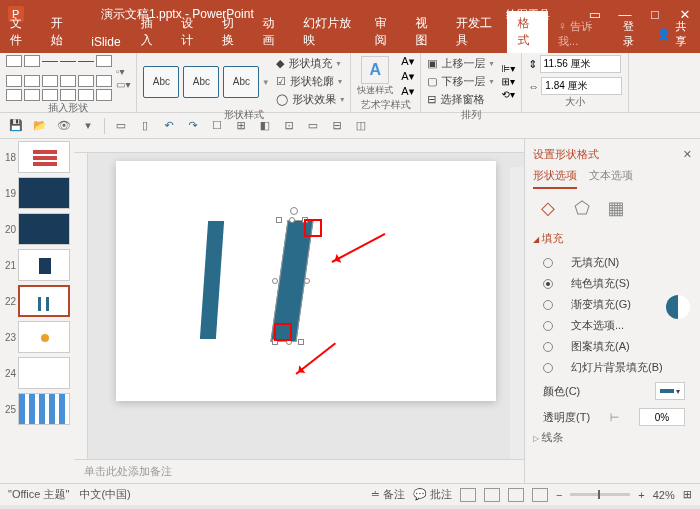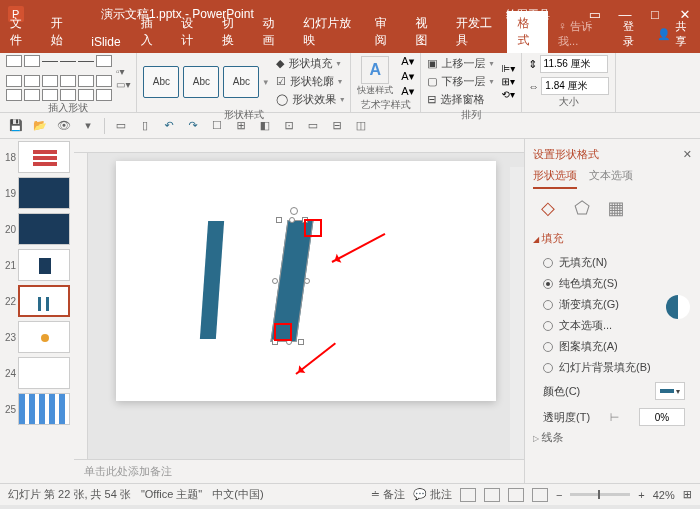--- a/index.html
+++ b/index.html
@@ -18,21 +18,21 @@
 .ribbon{height:60px;background:#f3f2f1;border-bottom:1px solid #d4d4d4;display:flex}
 .rgroup{border-right:1px solid #d4d4d4;padding:2px 6px;display:flex;flex-direction:column;align-items:center;justify-content:space-between;height:100%}
 .rgroup-body{display:flex;align-items:center;gap:4px;flex:1}
 .rgroup-label{font-size:10px;color:#666;padding-bottom:2px}
 .shape-grid{display:grid;grid-template-columns:repeat(6,16px);gap:2px}
 .sg{width:16px;height:12px;border:1px solid #888;background:#fff}
 .sg.line{border:none;border-top:1px solid #555;background:transparent;margin-top:6px}
 .abc-box{width:36px;height:32px;border:1px solid #2e6b8e;background:#f8f8f8;display:flex;align-items:center;justify-content:center;font-size:10px;color:#444;border-radius:2px}
 .dd-item{display:flex;align-items:center;gap:4px;font-size:11px;color:#444;padding:1px 0}
 .dd-arrow{font-size:8px;color:#888}
-.dim-input{width:68px;height:18px;border:1px solid #ccc;background:#fff;padding:0 3px;font-size:10px}
+.dim-input{width:81px;height:18px;border:1px solid #ccc;background:#fff;padding:0 3px;font-size:10px}
 .qat{height:26px;background:#f3f2f1;display:flex;align-items:center;gap:8px;padding:0 8px;border-bottom:1px solid #d4d4d4}
 .qat-btn{width:16px;height:16px;display:flex;align-items:center;justify-content:center;color:#666}
 .main{display:flex;height:344px;background:#e6e6e6}
 .thumbs{width:74px;background:#f3f2f1;overflow:hidden;padding:2px}
 .thumb-row{display:flex;align-items:center;gap:2px;margin-bottom:4px}
 .tnum{width:14px;font-size:10px;color:#666;text-align:right}
 .tbox{width:52px;height:32px;background:#fff;border:1px solid #ccc}
 .tbox.sel{border:2px solid #b7472a}
 .canvas-area{flex:1;display:flex;flex-direction:column;position:relative}
 .ruler-h{height:14px;background:#f3f2f1;border-bottom:1px solid #d4d4d4}
@@ -55,21 +55,21 @@
 .pane-close{color:#666;cursor:pointer}
 .pane-tabs{display:flex;gap:12px;margin-bottom:8px;font-size:11px}
 .ptab{color:#888;padding-bottom:4px}
 .ptab.active{color:#b7472a;border-bottom:2px solid #b7472a}
 .icon-row{display:flex;gap:12px;margin-bottom:12px;padding-left:4px}
 .picon{width:22px;height:22px;display:flex;align-items:center;justify-content:center;color:#b7472a;font-size:18px}
 .sect-hdr{color:#b7472a;font-size:11px;margin-bottom:6px;cursor:pointer}
 .sect-hdr::before{content:"◢ ";font-size:8px}
 .sect-hdr.collapsed::before{content:"▷ ";font-size:8px;color:#888}
 .sect-hdr.collapsed{color:#666}
-.radio-row{display:flex;align-items:center;gap:6px;padding:3px 0 3px 10px;font-size:11px;color:#444}
+.radio-row{display:flex;align-items:center;gap:18px;padding:3px 0 3px 10px;font-size:11px;color:#444}
 .radio{width:10px;height:10px;border:1px solid #888;border-radius:50%;position:relative}
 .radio.checked::after{content:"";position:absolute;left:2px;top:2px;width:4px;height:4px;background:#444;border-radius:50%}
 .field-row{display:flex;align-items:center;justify-content:space-between;padding:4px 7px 4px 10px;font-size:11px;color:#444}
 .color-btn{width:30px;height:18px;border:1px solid #ccc;background:#fff;display:flex;align-items:center;justify-content:center}
 .color-sw{width:14px;height:3px;background:#2a6b8a;border-bottom:4px solid #2a6b8a}
 .trans-input{width:46px;height:18px;border:1px solid #ccc;background:#fff;text-align:center;font-size:10px}
 .preview-circ{position:absolute;right:10px;top:156px;width:24px;height:24px;border-radius:50%;background:linear-gradient(90deg,#2a6b8a 50%,#fff 50%)}
 .status{height:22px;background:#f3f2f1;border-top:1px solid #d4d4d4;display:flex;align-items:center;padding:0 8px;color:#555;font-size:10px;gap:10px}
 .status .right{margin-left:auto;display:flex;align-items:center;gap:8px}
 .view-btn{width:16px;height:14px;border:1px solid #999}
@@ -375,21 +375,20 @@
     <div class="field-row">
       <span>透明度(T)</span>
       <span style="color:#888">⊢</span>
       <input class="trans-input" value="0%" style="">
     </div>
     <div class="sect-hdr collapsed" style="margin-top:0">线条</div>
   </div>
 </div>
 
 <div class="status">
-  <span>幻灯片 第 22 张, 共 54 张</span>
   <span>"Office 主题"</span>
   <span>中文(中国)</span>
   <div class="right">
     <span>≐ <span>备注</span></span>
     <span>💬 <span>批注</span></span>
     <div class="view-btn"></div>
     <div class="view-btn"></div>
     <div class="view-btn"></div>
     <div class="view-btn"></div>
     <span>−</span>

